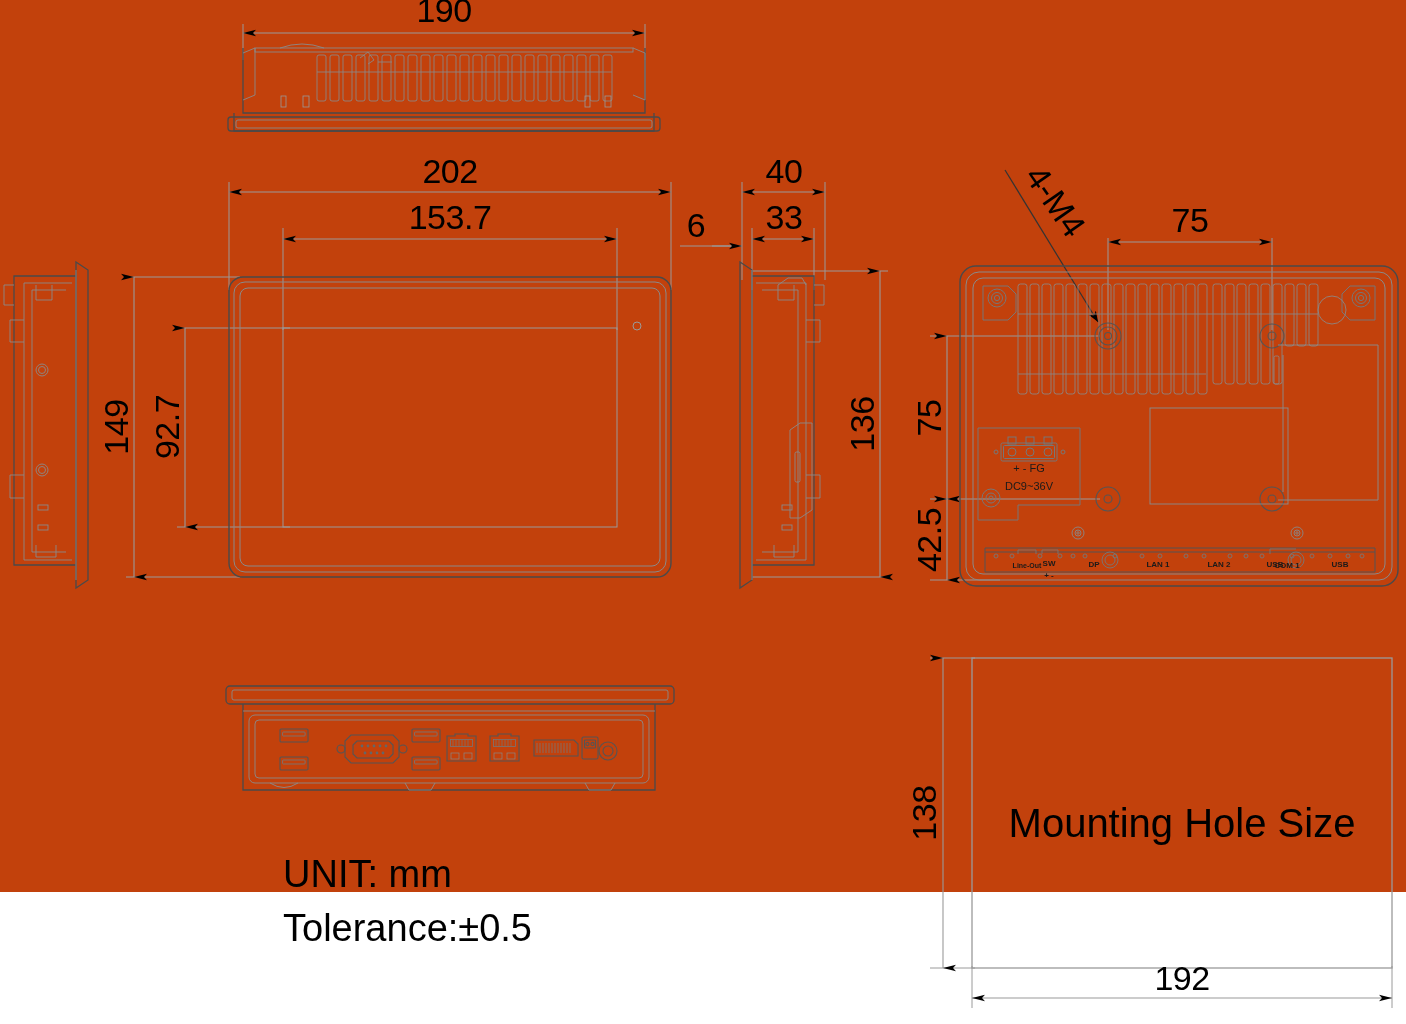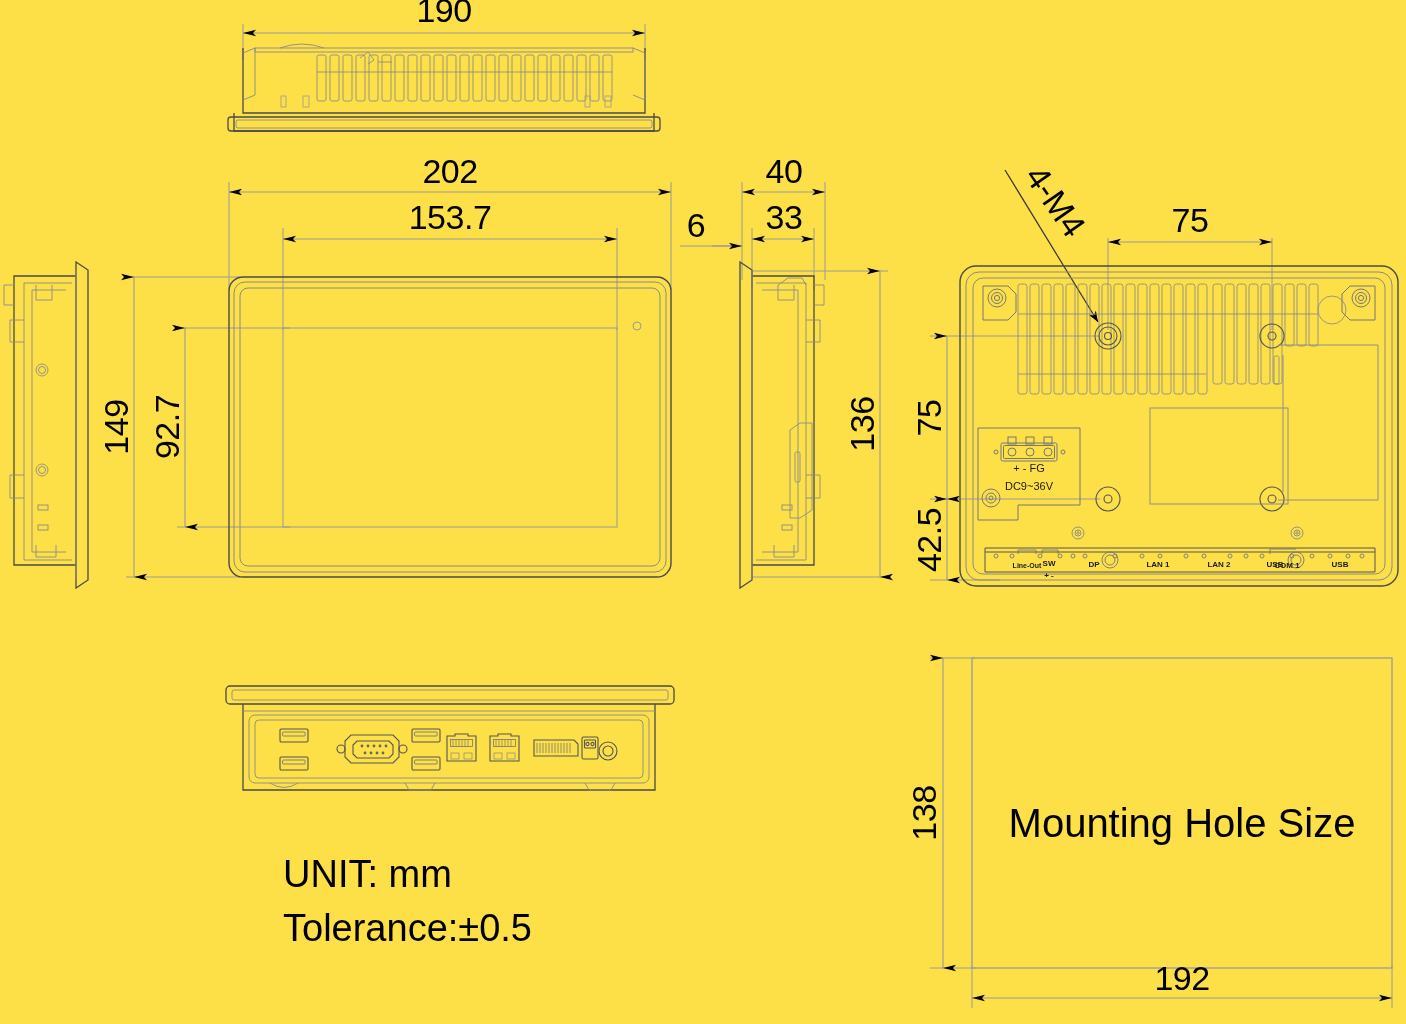--- a/index.html
+++ b/index.html
@@ -11,22 +11,22 @@
   body {
     width: 1406px;
     height: 1024px;
     font-family: "Liberation Sans", sans-serif;
     color: #000000;
     overflow: hidden;
   }
   #sheet {
     position: relative;
     width: 1406px;
-    height: 1024px;
-    background: #fde047;
+    height: 892px;
+    background: #c2410c;
   }
   #sheet svg {
     position: absolute;
     top: 0;
     left: 0;
   }
   .dimtext {
     font-family: "Liberation Sans", sans-serif;
     font-size: 34px;
     fill: #000000;

